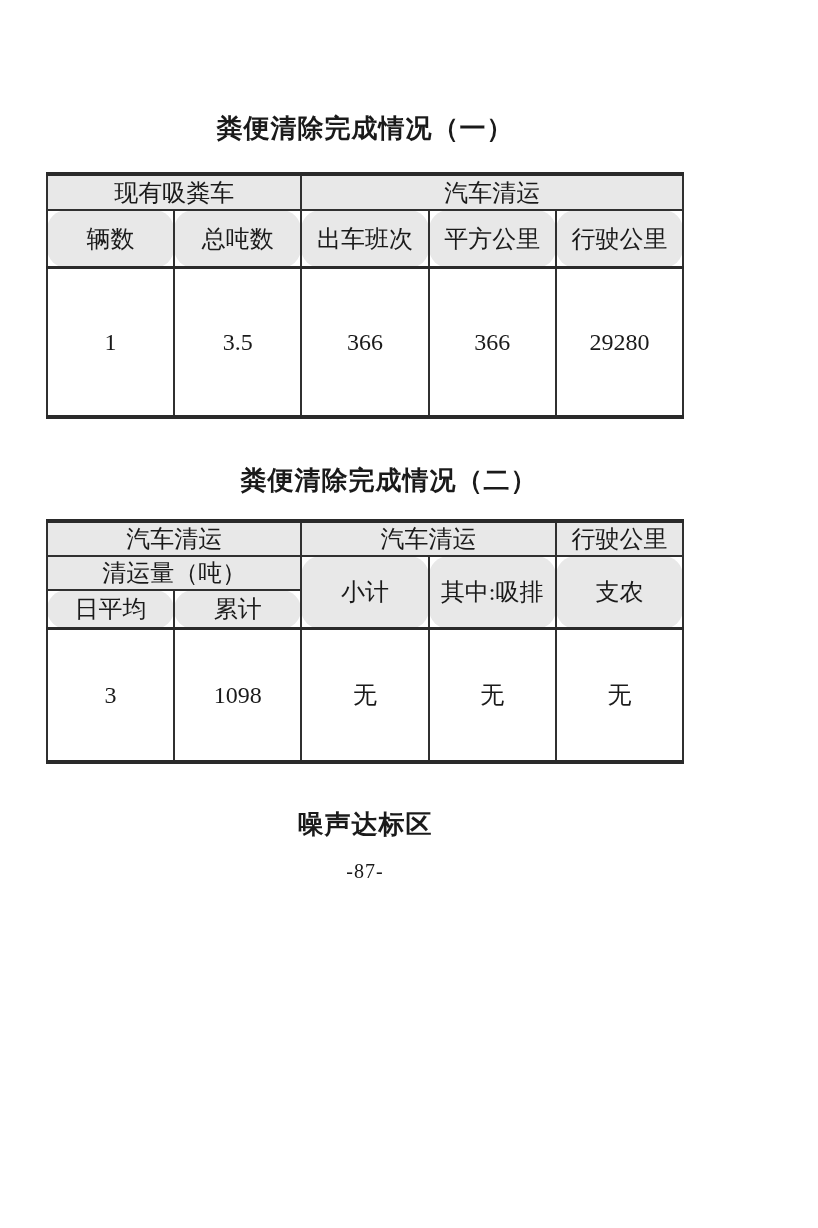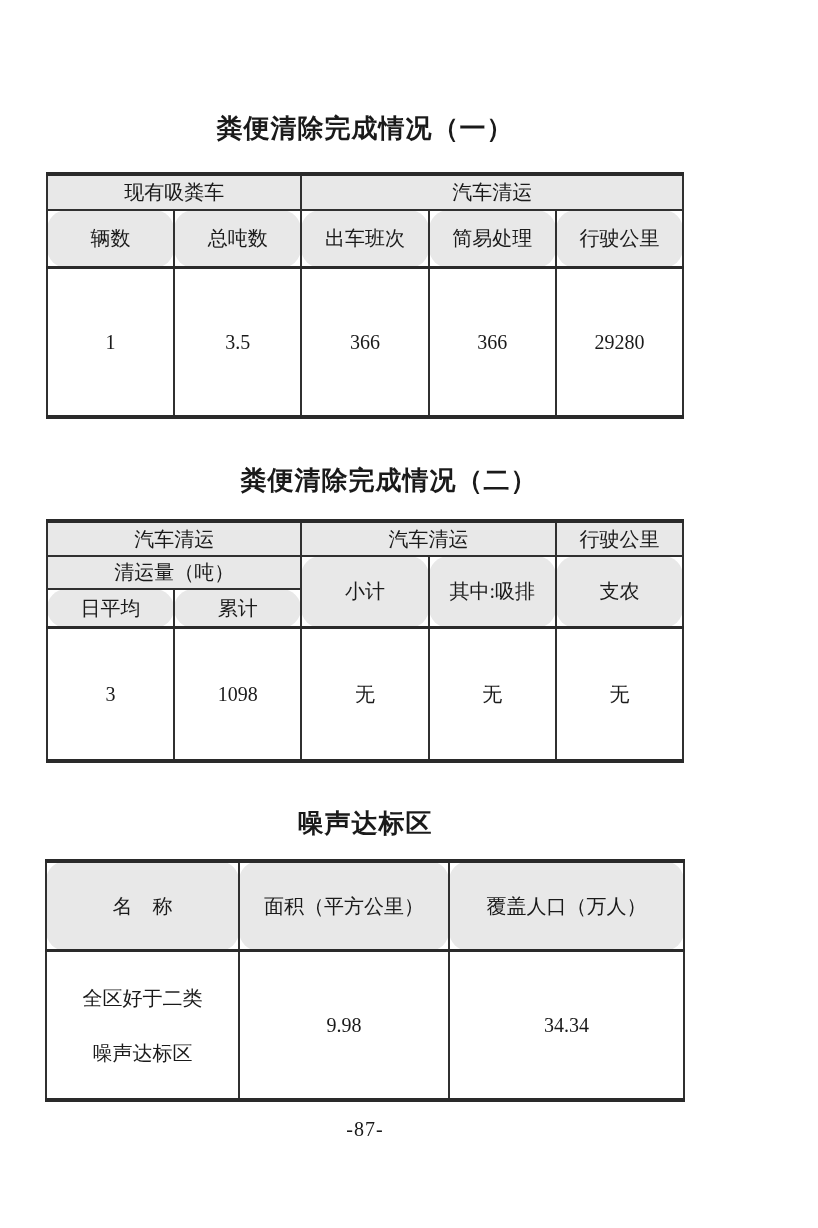--- a/index.html
+++ b/index.html
@@ -28,21 +28,21 @@
   }
   .title-1 { margin-bottom: 26px; }
   .title-2 { margin-top: 45px; margin-bottom: 21px; padding-left: 48px; }
   .title-3 { margin-top: 44px; margin-bottom: 18px; }
 
   table.tbl {
     width: 638px;
     margin: 0 auto;
     border-collapse: collapse;
     table-layout: fixed;
-    font-size: 20px;
+    font-size: 24px;
     border-top: 4px solid #2a2a2a;
     border-bottom: 4px solid #2a2a2a;
   }
   .tbl th, .tbl td {
     border: 2px solid #303030;
     padding: 0;
     text-align: center;
     vertical-align: middle;
     font-weight: normal;
     overflow: hidden;
@@ -97,21 +97,21 @@
     </colgroup>
     <thead>
       <tr class="t1-group">
         <th colspan="2">现有吸粪车</th>
         <th colspan="3">汽车清运</th>
       </tr>
       <tr class="t1-cols">
         <th class="sep-b">辆数</th>
         <th class="sep-b">总吨数</th>
         <th class="sep-b">出车班次</th>
-        <th class="sep-b">简易处理</th>
+        <th class="sep-b">平方公里</th>
         <th class="sep-b">行驶公里</th>
       </tr>
     </thead>
     <tbody>
       <tr class="t1-data">
         <td>1</td>
         <td>3.5</td>
         <td>366</td>
         <td>366</td>
         <td>29280</td>
@@ -152,40 +152,16 @@
         <td>1098</td>
         <td>无</td>
         <td>无</td>
         <td>无</td>
       </tr>
     </tbody>
   </table>
 
   <h2 class="tbl-title title-3">噪声达标区</h2>
 
-  <table class="tbl">
-    <colgroup>
-      <col style="width:193px">
-        <col style="width:210px">
-        <col style="width:235px">
-    </colgroup>
-    <thead>
-      <tr class="t3-cols">
-        <th class="sep-b">名　称</th>
-        <th class="sep-b">面积（平方公里）</th>
-        <th class="sep-b">覆盖人口（万人）</th>
-      </tr>
-    </thead>
-    <tbody>
-      <tr class="t3-data">
-        <td>
-          <div class="name-line">全区好于二类</div>
-          <div class="name-line">噪声达标区</div>
-        </td>
-        <td>9.98</td>
-        <td>34.34</td>
-      </tr>
-    </tbody>
-  </table>
 
   <div class="page-num">-87-</div>
 
 </div>
 
 </body></html>

